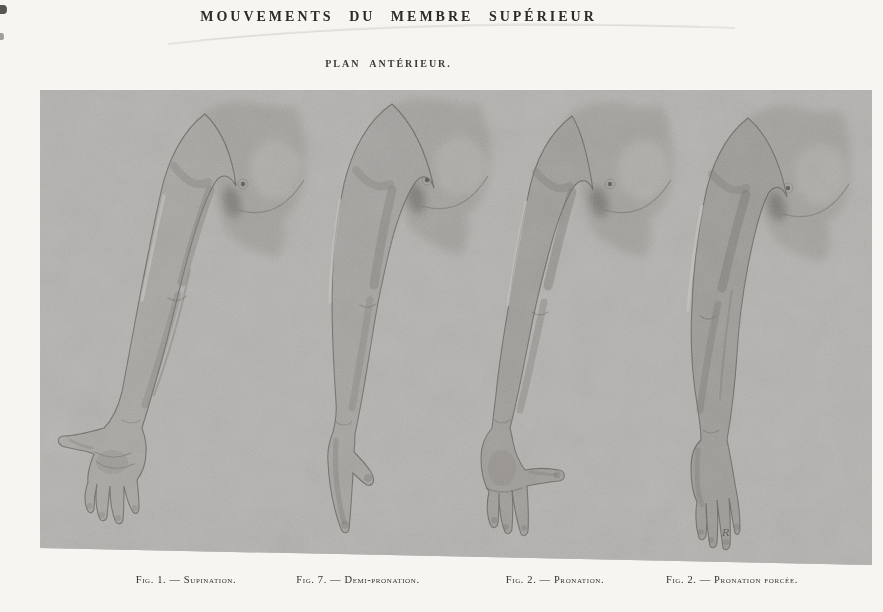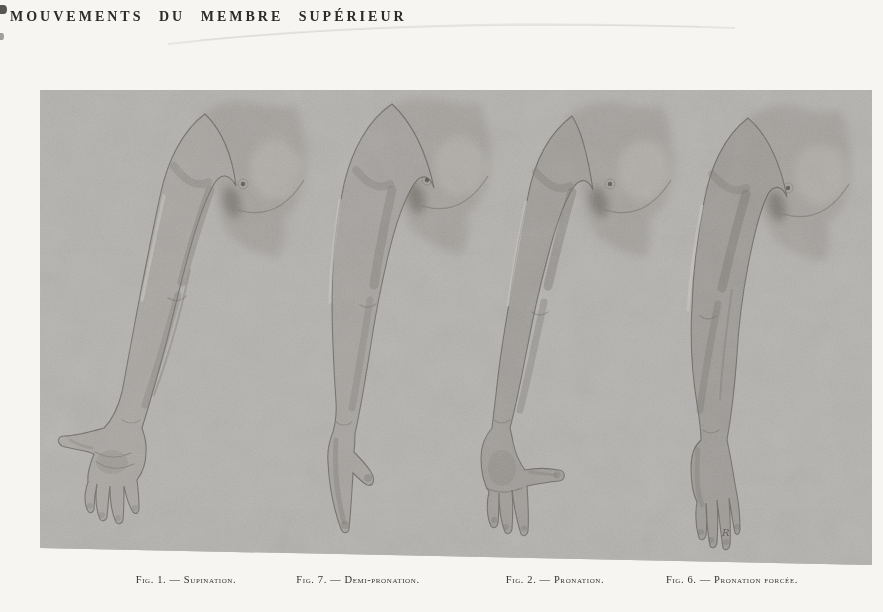--- a/index.html
+++ b/index.html
@@ -1,21 +1,21 @@
 <!DOCTYPE html>
 <html><head>
 <meta charset="utf-8">
 <style>
   html,body{margin:0;padding:0;}
   body{
     width:883px;height:612px;position:relative;overflow:hidden;
     background:#f6f5f2;
     font-family:"Liberation Serif","DejaVu Serif",serif;
   }
-  .header{position:absolute;top:0;left:0;width:777px;}
+  .header{position:absolute;top:0;left:0;width:777px;text-align:center;}
   .title{
     margin:0;padding-top:9px;
     font-size:14px;font-weight:bold;color:#2d2b28;
     letter-spacing:3px;word-spacing:9px;
     transform:translateX(10px);
   }
   .subtitle{
     margin:0;padding-top:33px;
     font-size:10px;font-weight:600;color:#3c3a36;
     letter-spacing:2px;word-spacing:5px;
@@ -35,20 +35,21 @@
     font-variant:small-caps;font-size:10.5px;letter-spacing:.6px;
     color:#34322f;white-space:nowrap;
   }
   .sig-text{font-family:"DejaVu Serif",serif;font-style:italic;font-size:10px;fill:#45423e;opacity:.8;}
 </style>
 </head>
 <body>
 
 <div class="header">
   <h1 class="title">MOUVEMENTS DU MEMBRE SUPÉRIEUR</h1>
+  <h2 class="subtitle">PLAN ANTÉRIEUR.</h2>
 </div>
 
 <svg class="crease" width="883" height="90">
   <path d="M 168,44 Q 420,16 735,28" stroke="rgba(90,88,84,0.10)" stroke-width="2" fill="none"></path>
   <path d="M 200,40 Q 430,20 700,27" stroke="rgba(90,88,84,0.06)" stroke-width="1" fill="none"></path>
 </svg>
 <div class="mark1"></div>
 <div class="mark2"></div>
 
 <div class="plate">
@@ -166,14 +167,14 @@
 
   <rect x="0" y="0" width="832" height="476" filter="url(#grain)" opacity="0.20"></rect>
   <rect x="0" y="0" width="832" height="476" filter="url(#mottle)" opacity="0.08"></rect>
 </svg>
 </div>
 
 <div class="captions">
   <span class="caption" style="left:176px">Fig. 1. — Supination.</span>
   <span class="caption" style="left:348px">Fig. 7. — Demi-pronation.</span>
   <span class="caption" style="left:545px">Fig. 2. — Pronation.</span>
-  <span class="caption" style="left:722px">Fig. 6. — Pronation forcée.</span>
+  <span class="caption" style="left:722px">Fig. 2. — Pronation forcée.</span>
 </div>
 
 </body></html>

